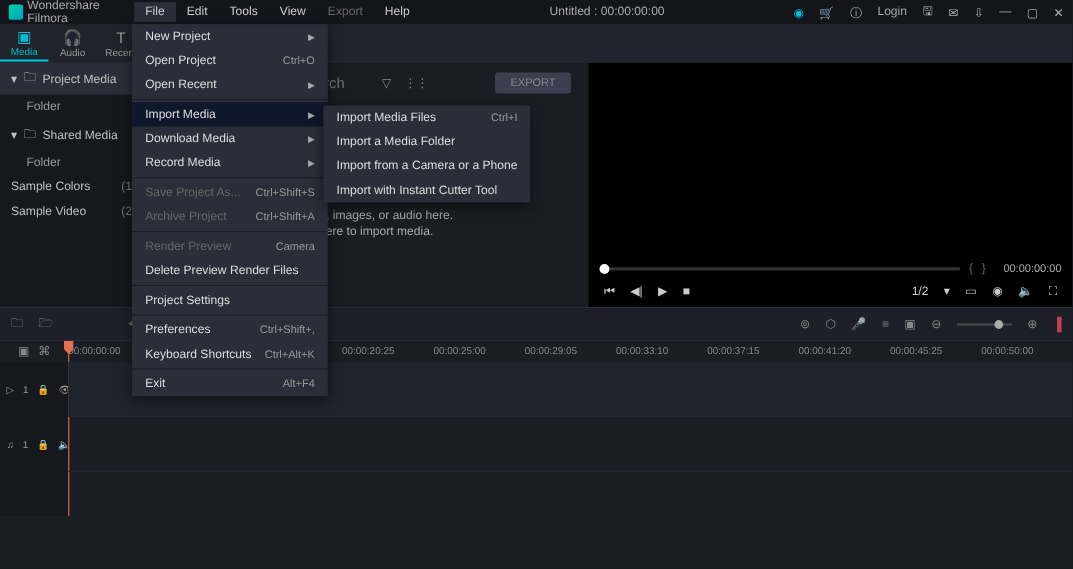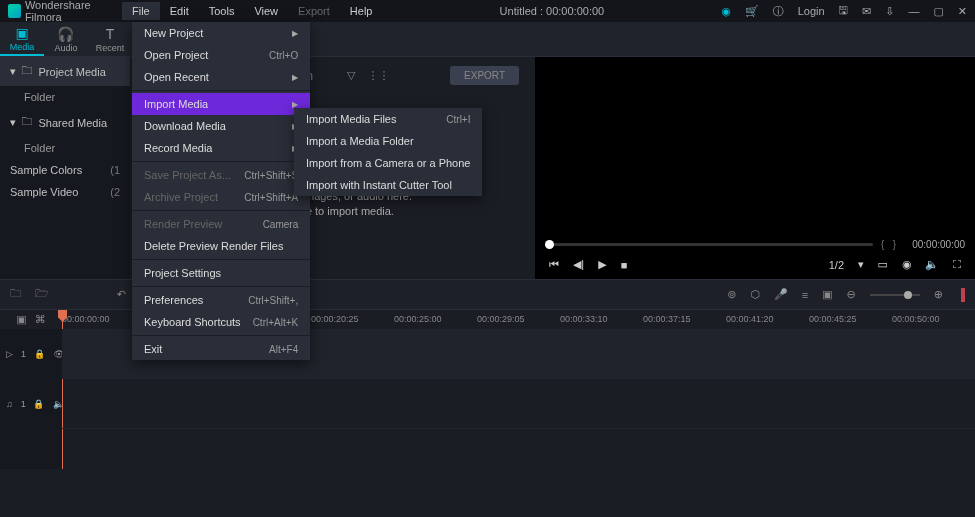--- a/index.html
+++ b/index.html
@@ -67,24 +67,24 @@
 
 .timeline { height:140px; background:#1a1d24; display:flex; }
 .tl-left { width:62px; background:#15181e; }
 .tl-track-head { height:50px; display:flex; align-items:center; gap:8px; padding:0 6px; color:#999; font-size:9px; }
 .tl-tracks { flex:1; position:relative; }
 .tl-track { height:50px; border-bottom:1px solid #23262f; }
 .tl-track.video { background:#1f232b; }
 
 
 .dropdown { position:absolute; background:#2a2e38; min-width:174px; box-shadow:0 4px 12px rgba(0,0,0,.5); z-index:100; }
-.dd-file { left:120px; top:22px;margin-left:12px; }
-.dd-import { left:294px; top:108px; min-width:168px; }
+.dd-file { left:120px; top:22px; }
+.dd-import { left:294px; top:96px; min-width:168px; }
 .dd-item { padding:5px 12px; display:flex; align-items:center; cursor:pointer; font-size:11px; color:#ddd; }
-.dd-item.highlight { background:#6d28d9; }
+.dd-item.highlight { background:#0f172a; }
 .dd-item.disabled { color:#666; }
 .dd-shortcut { margin-left:auto; color:#999; font-size:10px;padding-left:12px; }
 .dd-arrow { margin-left:auto; color:#aaa; font-size:8px; }
 .dd-sep { height:1px; background:#1a1d24; margin:2px 0; }
 </style>
 </head>
 <body>
 
 <div class="titlebar">
   <div class="logo">

